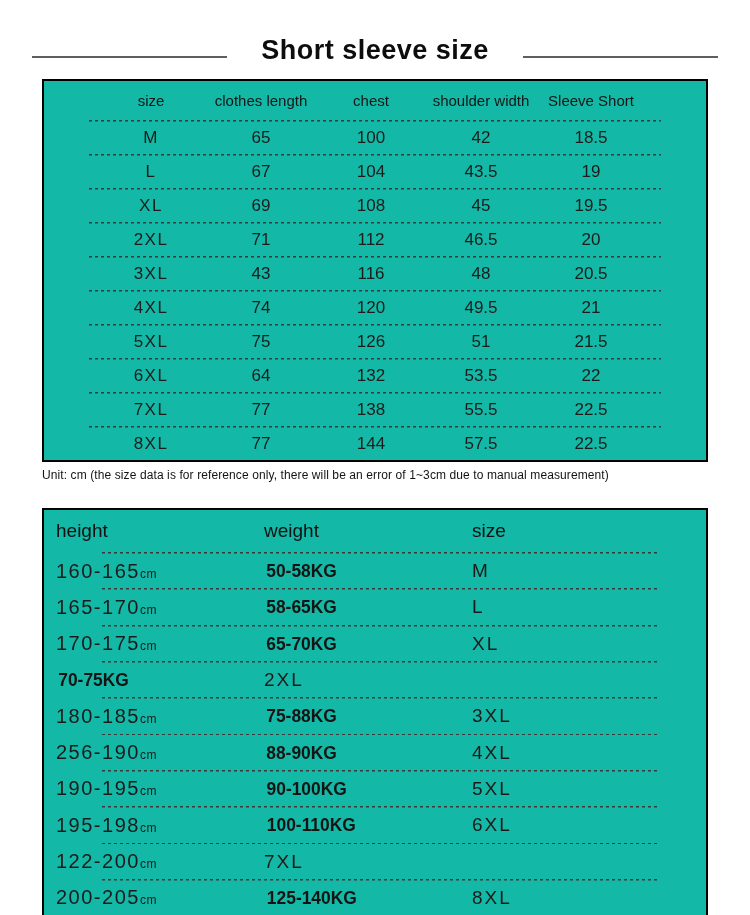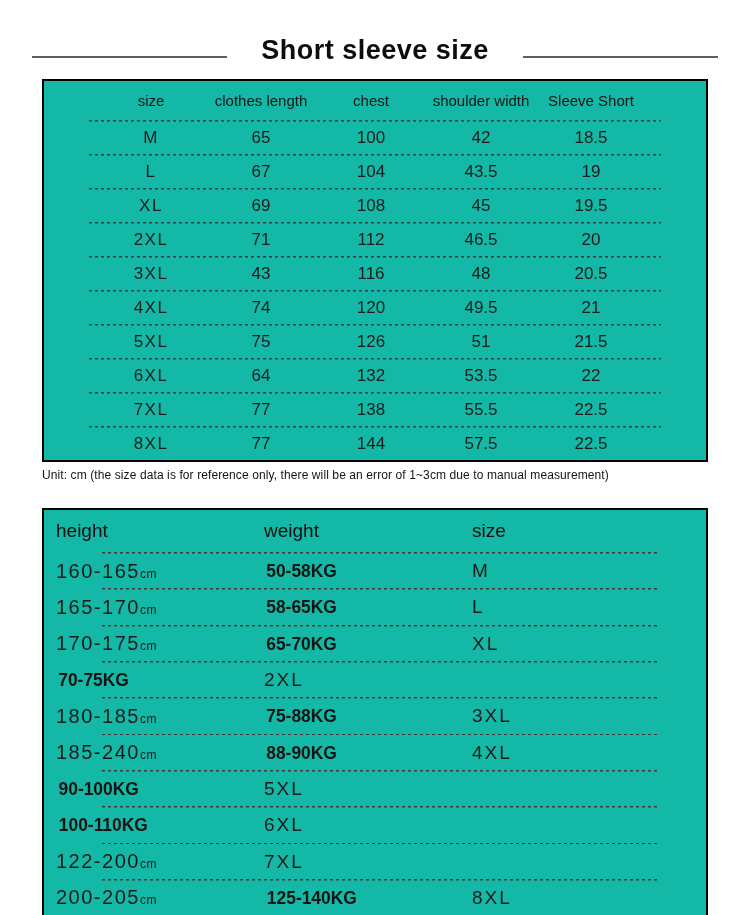--- a/index.html
+++ b/index.html
@@ -264,33 +264,35 @@
 
   <div class="dash dash-t2"></div>
   <div class="t2-grid t2-row">
     <span class="h-val"><span>180-185</span><span class="unit">cm</span></span>
     <span><span class="w-val">75-88KG</span></span>
     <span class="s-val">3XL</span>
   </div>
 
   <div class="dash dash-t2"></div>
   <div class="t2-grid t2-row">
-    <span class="h-val"><span>185-240</span><span class="unit">cm</span></span>
+    <span class="h-val"><span>256-190</span><span class="unit">cm</span></span>
     <span><span class="w-val">88-90KG</span></span>
     <span class="s-val">4XL</span>
   </div>
 
   <div class="dash dash-t2"></div>
   <div class="t2-grid t2-row">
+    <span class="h-val"><span>190-195</span><span class="unit">cm</span></span>
     <span><span class="w-val">90-100KG</span></span>
     <span class="s-val">5XL</span>
   </div>
 
   <div class="dash dash-t2"></div>
   <div class="t2-grid t2-row">
+    <span class="h-val"><span>195-198</span><span class="unit">cm</span></span>
     <span><span class="w-val">100-110KG</span></span>
     <span class="s-val">6XL</span>
   </div>
 
   <div class="dash dash-t2"></div>
   <div class="t2-grid t2-row">
     <span class="h-val"><span>122-200</span><span class="unit">cm</span></span>
     <span class="s-val">7XL</span>
   </div>
 

